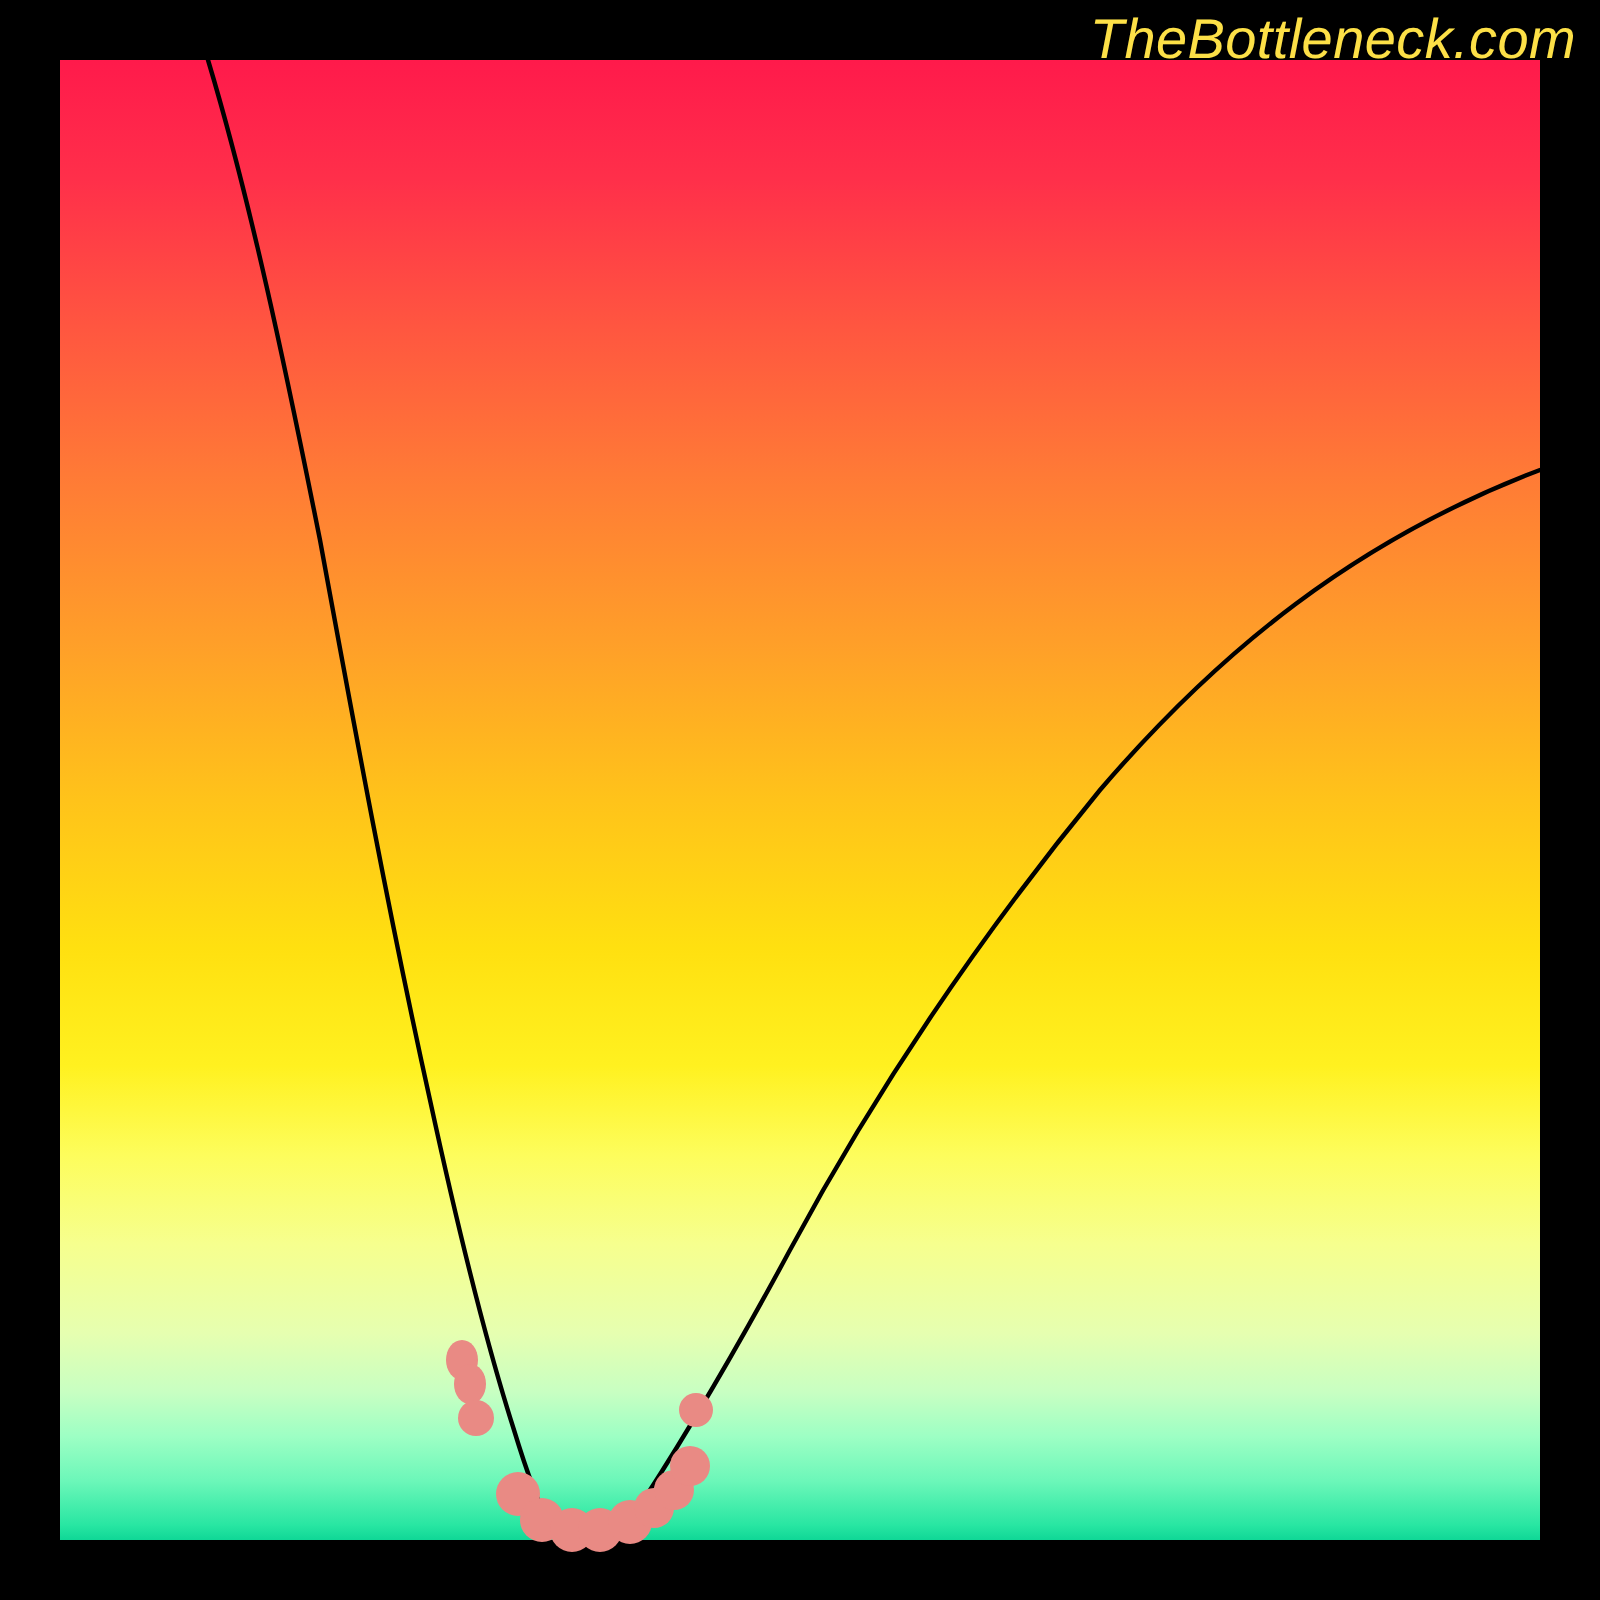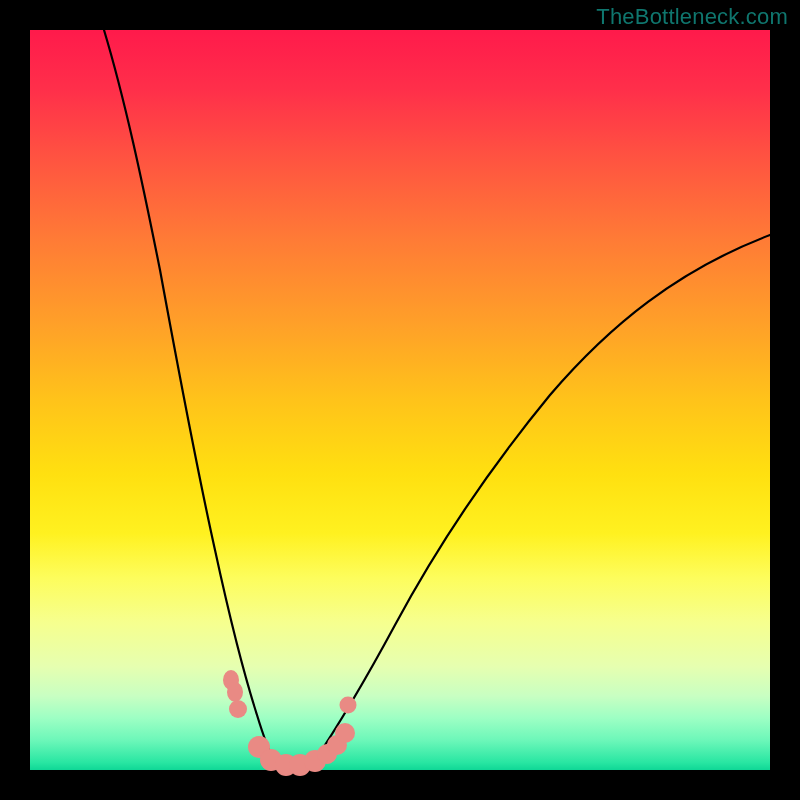--- a/index.html
+++ b/index.html
@@ -40,25 +40,26 @@
       #9dffc4 93%,
       #6cf7b9 96%,
       #28e6a2 99%,
       #0fd796 100%
     );
   }
   .watermark {
     position: absolute;
     top: 4px;
     right: 12px;
-    color: #0f766e;
-    font-size: 22px;
+    color: #fde047;
+    font-size: 28px;
     font-weight: 500;
     letter-spacing: 0.2px;
     user-select: none;
+    font-style: italic;
   }
   svg {
     position: absolute;
     left: 0;
     top: 0;
     width: 740px;
     height: 740px;
     overflow: visible;
   }
   .curve {

